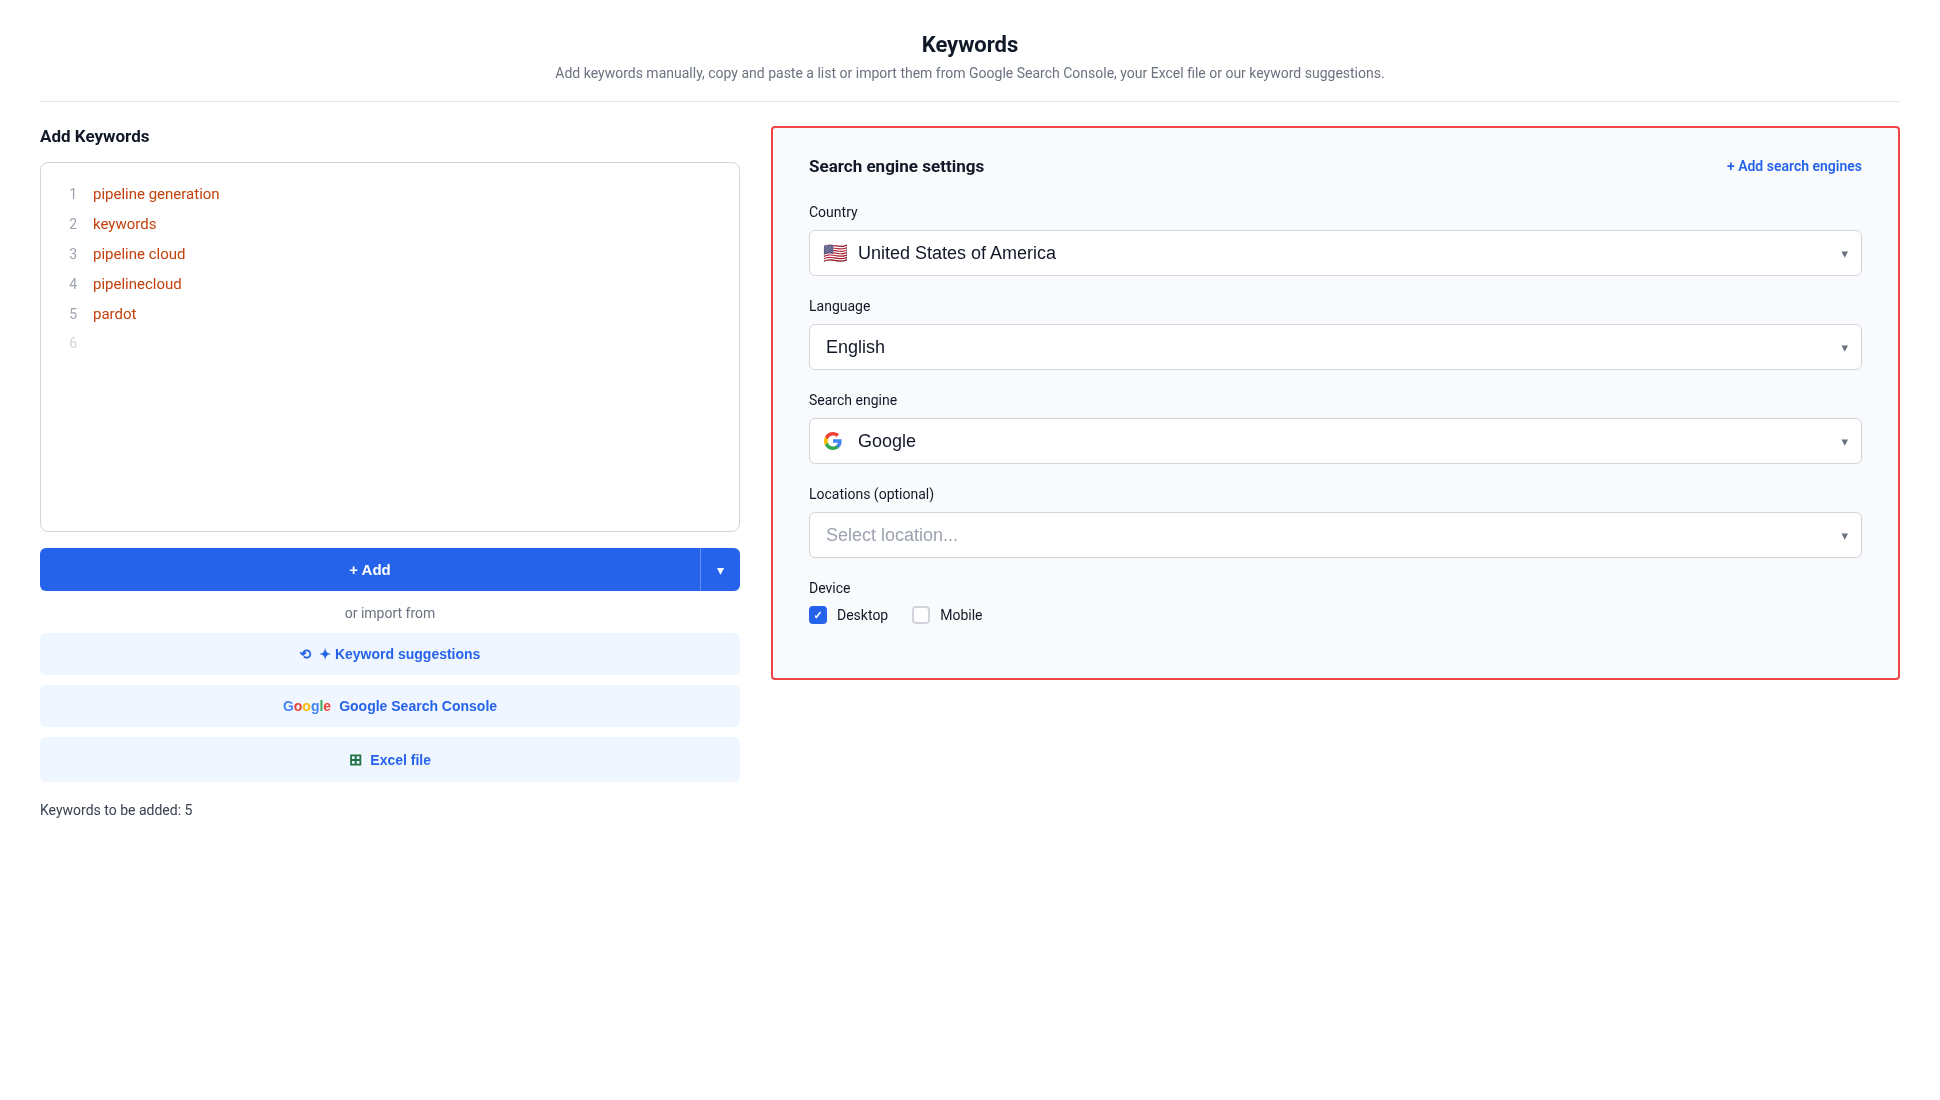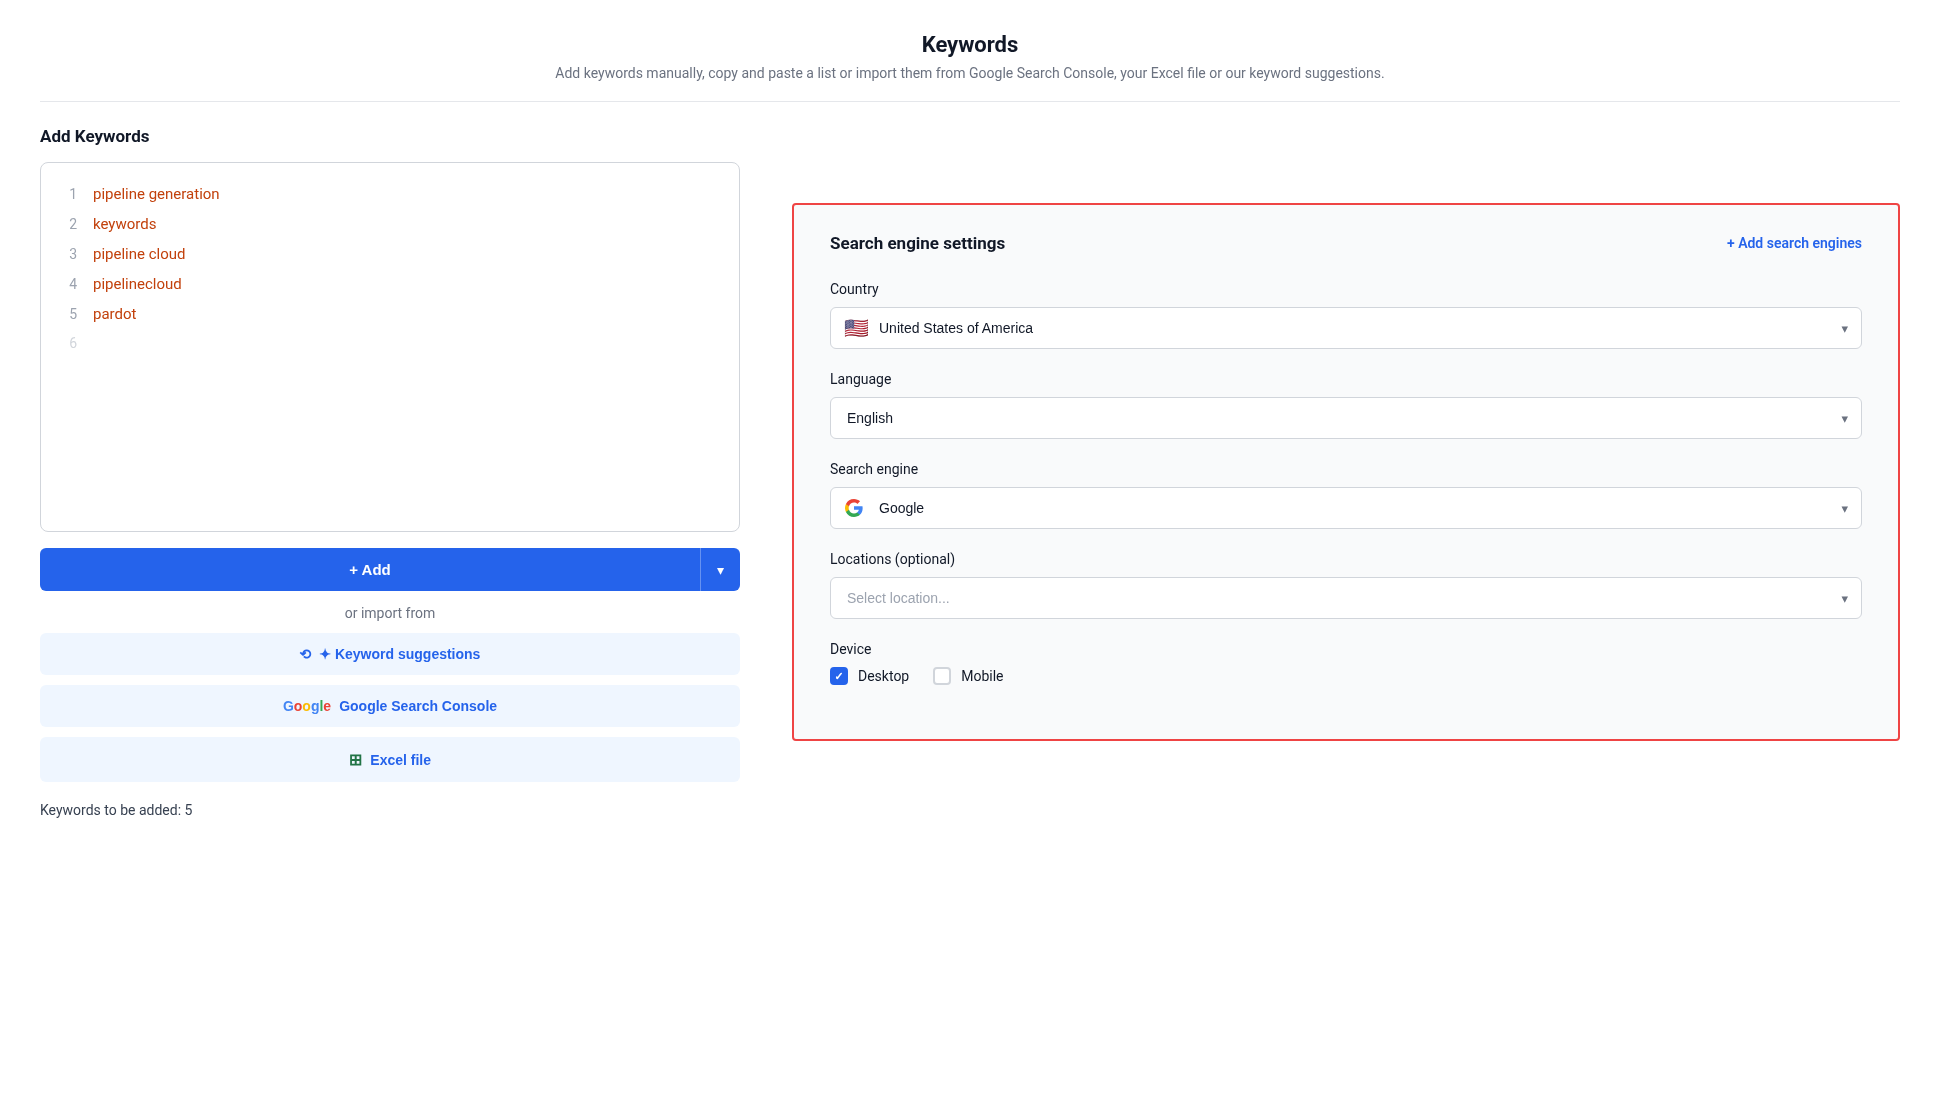--- a/index.html
+++ b/index.html
@@ -26,22 +26,22 @@
       margin-bottom: 8px;
     }
 
     .page-subtitle {
       font-size: 14px;
       color: #6b7280;
     }
 
     .main-layout {
       display: flex;
-      gap: 52px;
-      align-items: center;
+      gap: 31px;
+      align-items: flex-start;
     }
 
     
     .left-panel {
       width: 700px;
       flex-shrink: 0;
     }
 
     .add-keywords-title {
       font-size: 17px;
@@ -190,21 +190,21 @@
     }
 
     .form-select {
       width: 100%;
       appearance: none;
       -webkit-appearance: none;
       background: #fff;
       border: 1.5px solid #d1d5db;
       border-radius: 6px;
       padding: 12px 40px 12px 16px;
-      font-size: 14px;
+      font-size: 18px;
       color: #111827;
       cursor: pointer;
     }
 
     .form-select.with-flag {
       padding-left: 48px;
     }
 
     .form-select.with-icon {
       padding-left: 48px;

